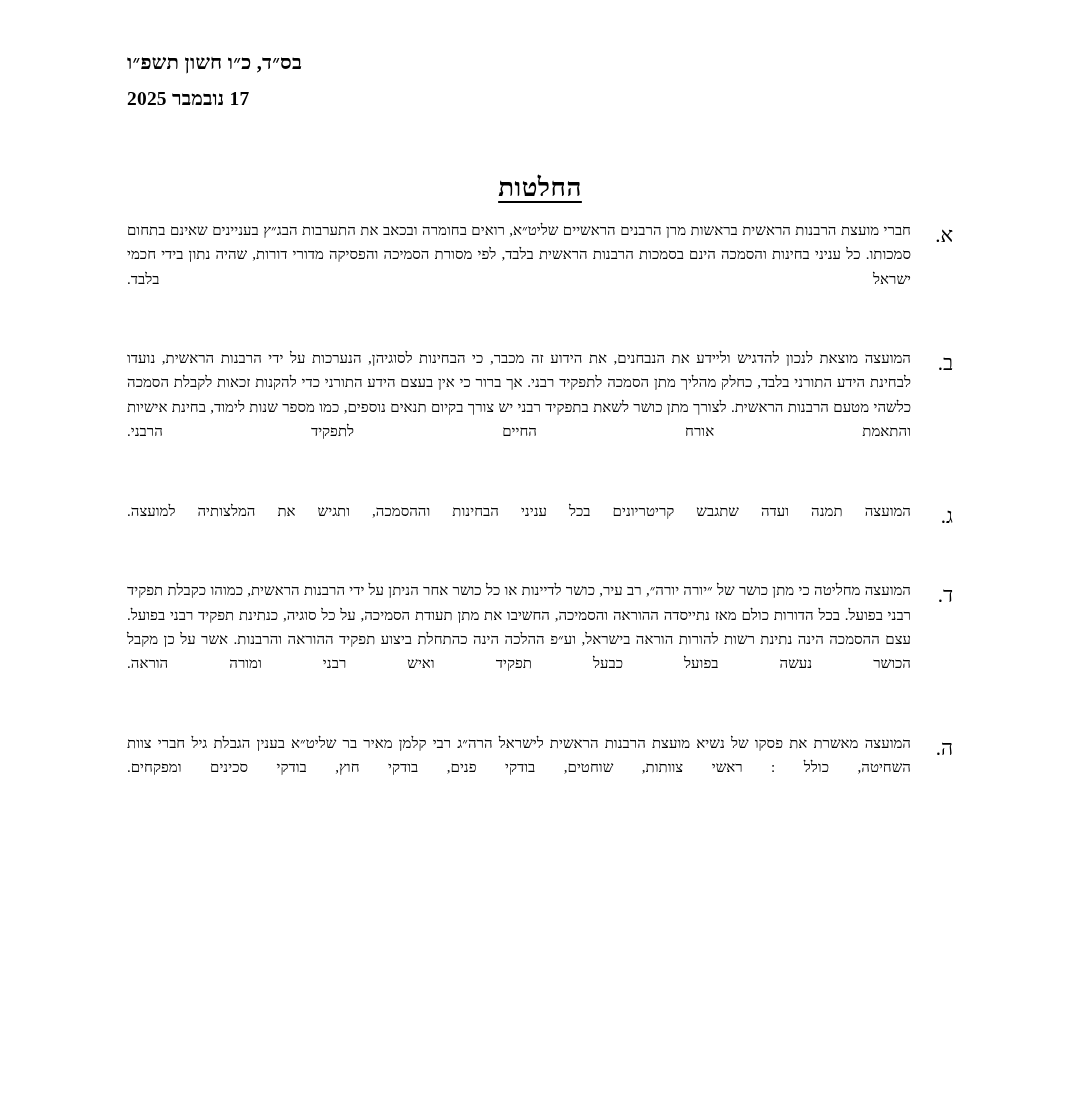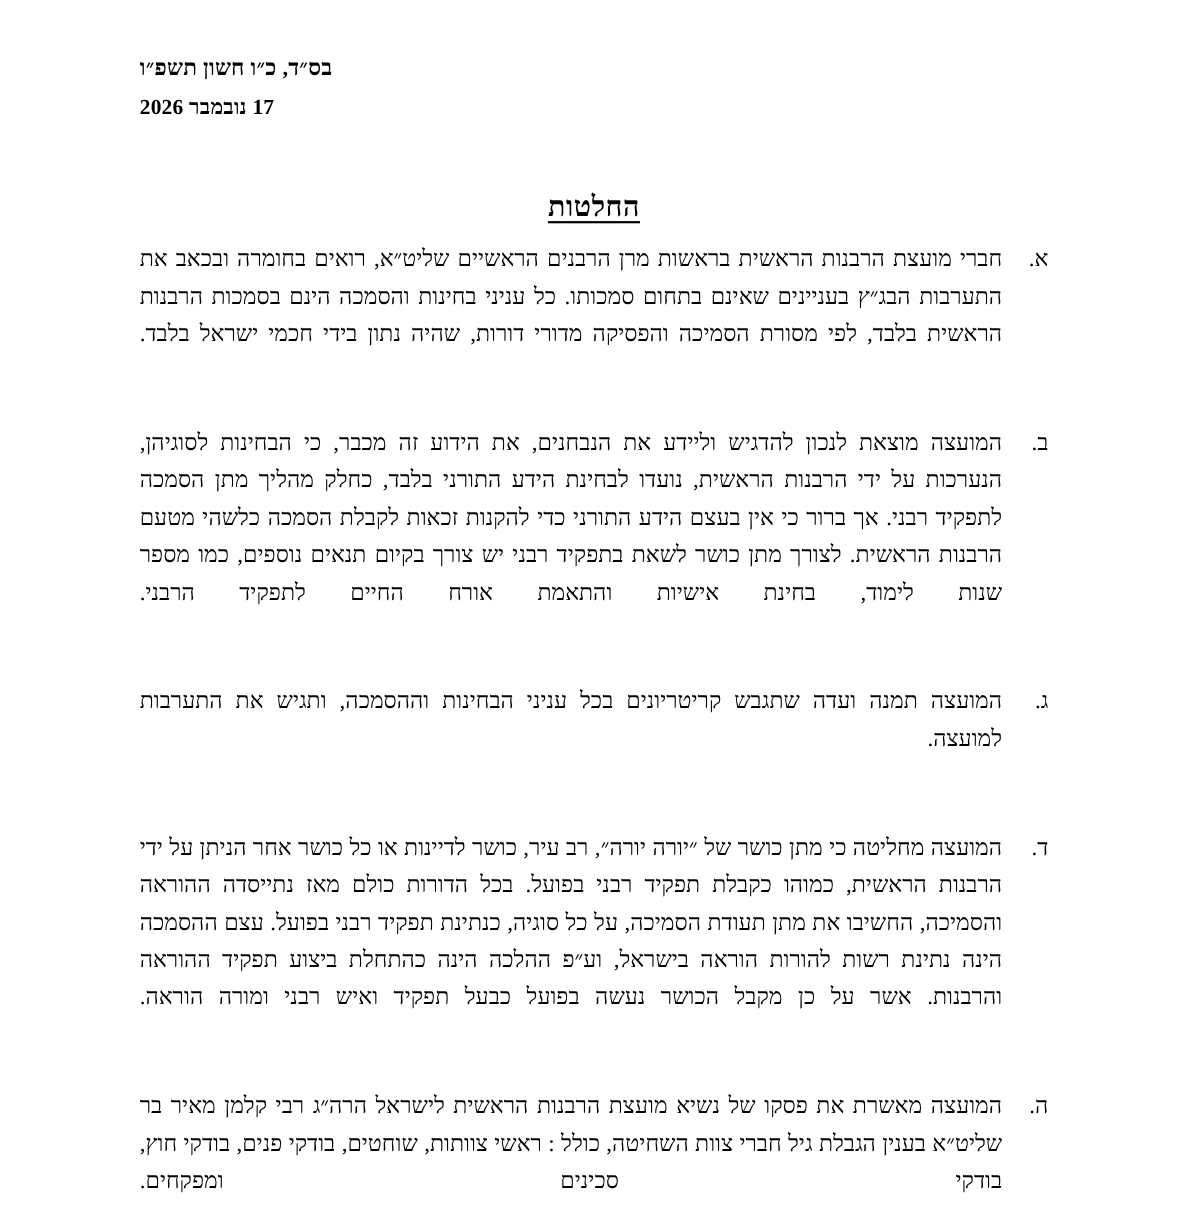--- a/index.html
+++ b/index.html
@@ -91,21 +91,21 @@
     width: 34px;
     font-size: 21px;
     font-weight: 400;
     line-height: 1.62;
     text-align: right;
     direction: rtl;
     white-space: nowrap;
   }
   .clause-text {
     display: block;
-    font-size: 21px;
+    font-size: 15px;
     font-weight: 400;
     line-height: 1.62;
     text-align: justify;
     text-align-last: right;
     direction: rtl;
     word-spacing: 0.5px;
     hyphens: none;
   }
   
   .clause-text::after {
@@ -114,42 +114,42 @@
     width: 100%;
   }
 </style>
 </head>
 <body>
 
 <div class="page">
 
   <div class="doc-header">
     <span class="hline heb">בס״ד, כ״ו חשון תשפ״ו</span>
-    <span class="hline greg">17 נובמבר 2026</span>
+    <span class="hline greg">17 נובמבר 2025</span>
   </div>
 
   <h1 class="doc-title">
     <span>החלטות</span>
   </h1>
 
   <div class="decisions">
 
     <div class="clause">
       <span class="clause-marker">א.</span>
       <span class="clause-text">חברי מועצת הרבנות הראשית בראשות מרן הרבנים הראשיים שליט״א, רואים בחומרה ובכאב את התערבות הבג״ץ בעניינים שאינם בתחום סמכותו. כל עניני בחינות והסמכה הינם בסמכות הרבנות הראשית בלבד, לפי מסורת הסמיכה והפסיקה מדורי דורות, שהיה נתון בידי חכמי ישראל בלבד.</span>
     </div>
 
     <div class="clause">
       <span class="clause-marker">ב.</span>
       <span class="clause-text">המועצה מוצאת לנכון להדגיש וליידע את הנבחנים, את הידוע זה מכבר, כי הבחינות לסוגיהן, הנערכות על ידי הרבנות הראשית, נועדו לבחינת הידע התורני בלבד, כחלק מהליך מתן הסמכה לתפקיד רבני. אך ברור כי אין בעצם הידע התורני כדי להקנות זכאות לקבלת הסמכה כלשהי מטעם הרבנות הראשית. לצורך מתן כושר לשאת בתפקיד רבני יש צורך בקיום תנאים נוספים, כמו מספר שנות לימוד, בחינת אישיות והתאמת אורח החיים לתפקיד הרבני.</span>
     </div>
 
     <div class="clause">
       <span class="clause-marker">ג.</span>
-      <span class="clause-text">המועצה תמנה ועדה שתגבש קריטריונים בכל עניני הבחינות וההסמכה, ותגיש את התערבות למועצה.</span>
+      <span class="clause-text">המועצה תמנה ועדה שתגבש קריטריונים בכל עניני הבחינות וההסמכה, ותגיש את המלצותיה למועצה.</span>
     </div>
 
     <div class="clause">
       <span class="clause-marker">ד.</span>
       <span class="clause-text">המועצה מחליטה כי מתן כושר של ״יורה יורה״, רב עיר, כושר לדיינות או כל כושר אחר הניתן על ידי הרבנות הראשית, כמוהו כקבלת תפקיד רבני בפועל. בכל הדורות כולם מאז נתייסדה ההוראה והסמיכה, החשיבו את מתן תעודת הסמיכה, על כל סוגיה, כנתינת תפקיד רבני בפועל. עצם ההסמכה הינה נתינת רשות להורות הוראה בישראל, וע״פ ההלכה הינה כהתחלת ביצוע תפקיד ההוראה והרבנות. אשר על כן מקבל הכושר נעשה בפועל כבעל תפקיד ואיש רבני ומורה הוראה.</span>
     </div>
 
     <div class="clause">
       <span class="clause-marker">ה.</span>
       <span class="clause-text">המועצה מאשרת את פסקו של נשיא מועצת הרבנות הראשית לישראל הרה״ג רבי קלמן מאיר בר שליט״א בענין הגבלת גיל חברי צוות השחיטה, כולל : ראשי צוותות, שוחטים, בודקי פנים, בודקי חוץ, בודקי סכינים ומפקחים.</span>

